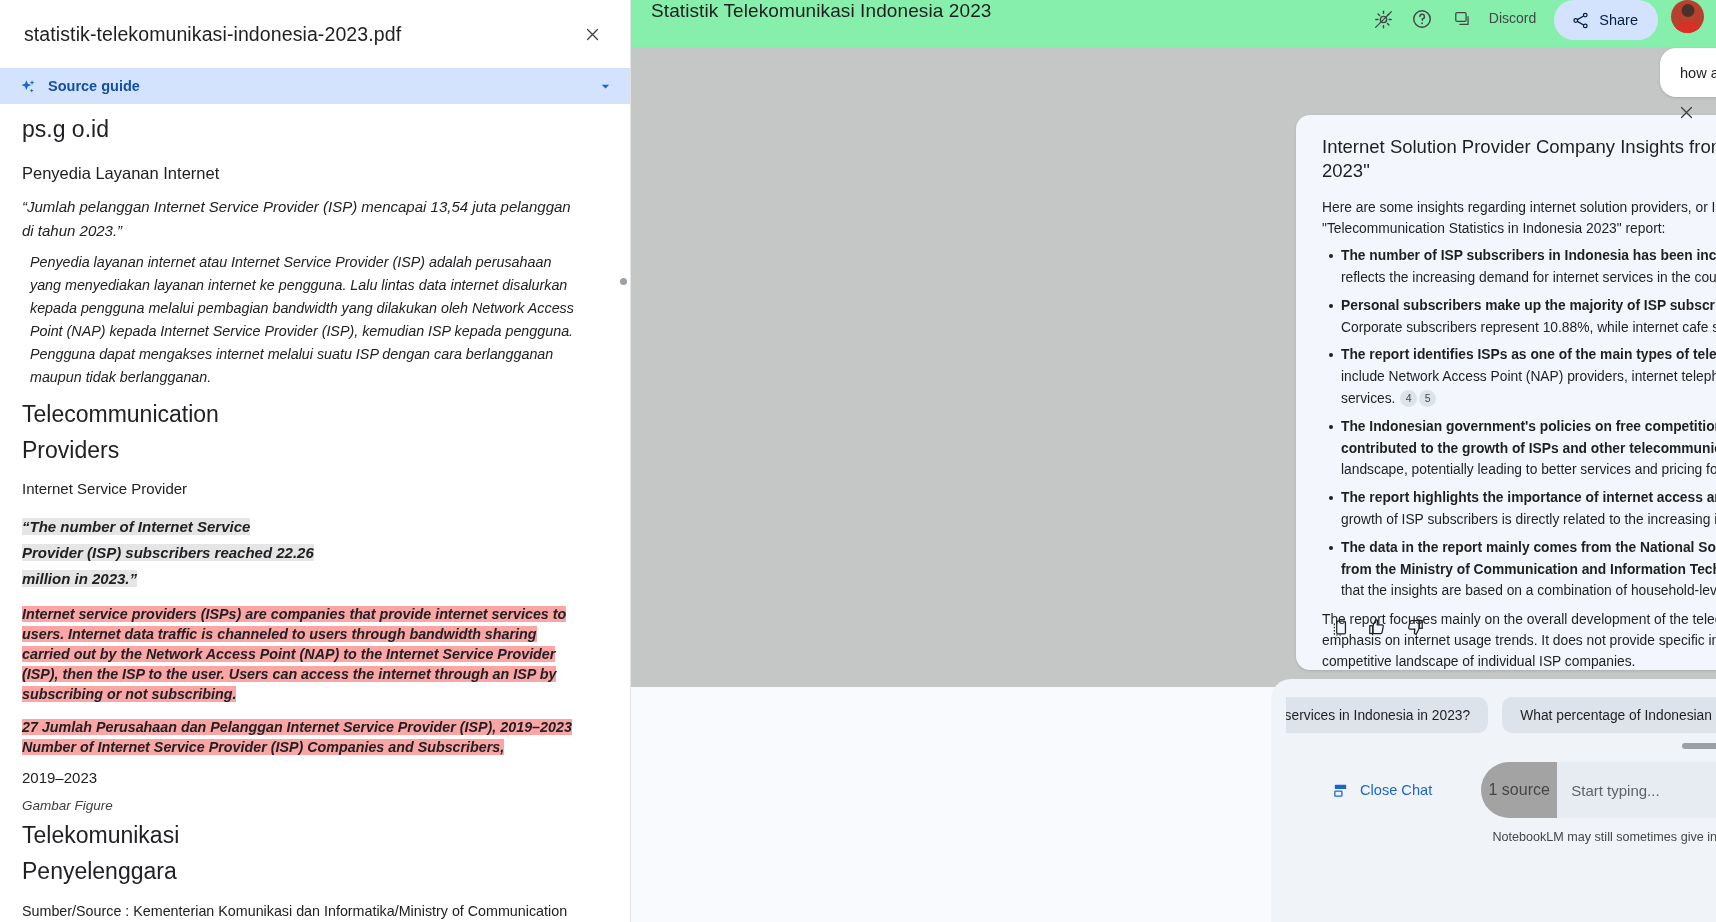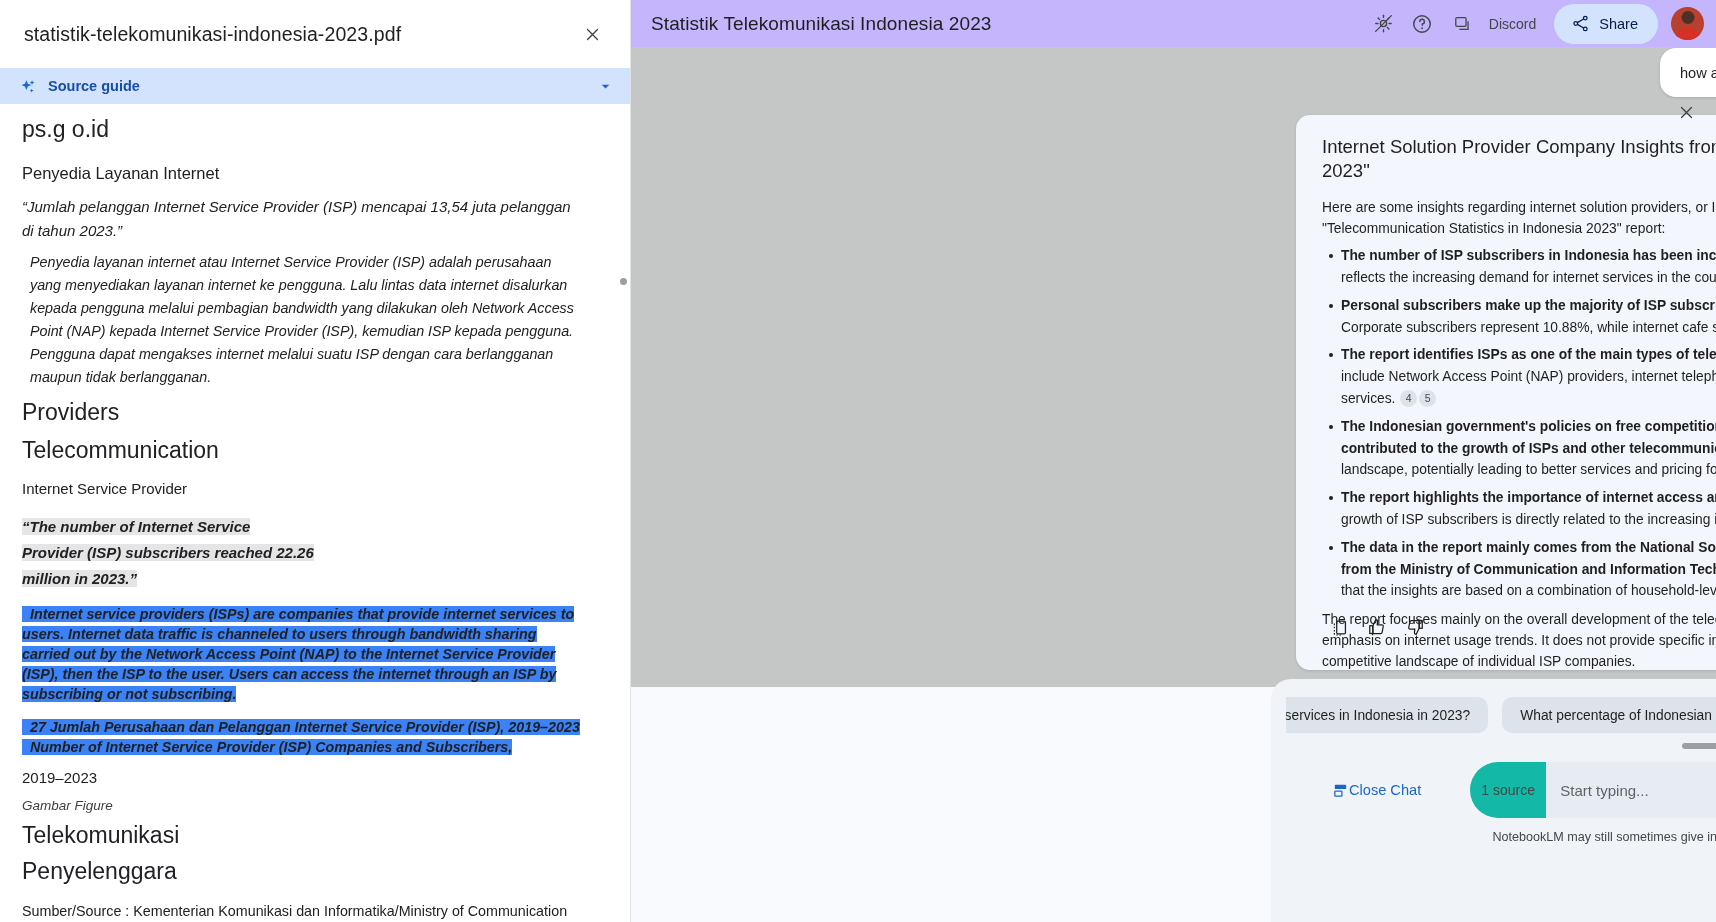--- a/index.html
+++ b/index.html
@@ -73,21 +73,21 @@
     font-style: italic; margin: 8px 0 0 8px;
   }
   .d-plain { font-size: 15px; color: #202124; line-height: 1.55; margin: 13px 0 0 0; }
   .d-gambar { font-size: 13.5px; color: #3c4043; font-style: italic; margin: 9px 0 0 0; }
   .d-source { font-size: 14.3px; color: #202124; line-height: 1.5; margin: 16px 0 0 0; }
   .hl-block {
     font-size: 14.3px; font-weight: 700; font-style: italic;
     color: #202124; line-height: 1.4;
     margin: 12px 0 0 0;
   }
-  .hl-block span { background: #3b82f6; padding-left: 8px; }
+  .hl-block span { background: #fca5a5; }
   .quote-hl-wrap { margin: 14px 0 0 0; line-height: 1.63; }
   .quote-hl-wrap span {
     background: #e5e5e5; font-weight: 700; font-style: italic;
     font-size: 15px; color: #202124;
   }
 
   .drag-dot {
     position: absolute;
     left: 620px; top: 278px;
     width: 7px; height: 7px;
@@ -102,23 +102,23 @@
   
   .right-panel {
     position: relative;
     width: 1085px; height: 922px;
     background: #f8fafd;
     flex: 0 0 1085px;
     overflow: hidden;
   }
   .nb-header {
     height: 47px;
-    display: flex; align-items: center;
+    display: flex; align-items: flex-start;
     padding: 0 12px 0 20px;
-    background: #c4b5fd;
+    background: #86efac;
     position: relative; z-index: 40;
   }
   .nb-title {
     font-size: 19px; color: #1f1f1f; flex: 1;
     letter-spacing: .1px;
   }
   .hdr-icon-btn {
     width: 38px; height: 38px; border-radius: 50%;
     display: flex; align-items: center; justify-content: center;
     color: #444746; cursor: pointer;
@@ -268,37 +268,37 @@
     width: 495px; height: 6px;
     background: #9aa0a6; border-radius: 3px; cursor: pointer;
   }
 
   .input-row {
     position: absolute; left: 0; right: 0; top: 80px;
     height: 62px;
     display: flex; align-items: center;
   }
   .close-chat-btn {
-    display: flex; align-items: center; 
+    display: flex; align-items: center; gap: 11px;
     color: #1b66c9; font-size: 14.6px; font-weight: 500;
     cursor: pointer; margin-left: 61px;
     height: 40px;
   }
   .query-box {
     margin-left: 49px;
     display: flex; align-items: center;
     width: 483px; height: 56px;
     border-radius: 28px; background: #e7ecf3;
     overflow: hidden;
   }
   .src-count {
     width: 76px; flex: 0 0 76px;
     display: flex; align-items: center; justify-content: center;
-    font-size: 14px; color: #444746;
-    background: #14b8a6; height: 56px;
+    font-size: 16px; color: #444746;
+    background: #a3a3a3; height: 56px;
     cursor: pointer;
   }
   .query-input {
     flex: 1; border: none; outline: none; background: transparent;
     font-family: "Liberation Sans", sans-serif;
     font-size: 15px; color: #5f6368; padding: 0 14px;
     height: 56px;
   }
   .query-input::placeholder { color: #5f6368; }
   .disclaimer {
@@ -336,22 +336,22 @@
             <path d="M6 9 L12 15 L18 9 Z" fill="#1b66c9"></path>
           </svg>
       </span>
     </div>
 
     <div class="doc-body">
       <div class="pre-line">ps.g o.id</div>
       <div class="d-sub">Penyedia Layanan Internet</div>
       <div class="d-quote">“Jumlah pelanggan Internet Service Provider (ISP) mencapai 13,54 juta pelanggan di tahun 2023.”</div>
       <div class="d-italic">Penyedia layanan internet atau Internet Service Provider (ISP) adalah perusahaan yang menyediakan layanan internet ke pengguna. Lalu lintas data internet disalurkan kepada pengguna melalui pembagian bandwidth yang dilakukan oleh Network Access Point (NAP) kepada Internet Service Provider (ISP), kemudian ISP kepada pengguna. Pengguna dapat mengakses internet melalui suatu ISP dengan cara berlangganan maupun tidak berlangganan.</div>
+      <div class="d-h1" style="margin-top:10px">Telecommunication</div>
       <div class="d-h1" style="margin-top:8px">Providers</div>
-      <div class="d-h1" style="margin-top:10px">Telecommunication</div>
       <div class="d-plain">Internet Service Provider</div>
 
       <div class="quote-hl-wrap">
         <span>“The number of Internet Service</span><br>
         <span>Provider (ISP) subscribers reached 22.26</span><br>
         <span>million in 2023.”</span>
       </div>
 
       <div class="hl-block">
         <span>Internet service providers (ISPs) are companies that provide internet services to users. Internet data traffic is channeled to users through bandwidth sharing carried out by the Network Access Point (NAP) to the Internet Service Provider (ISP), then the ISP to the user. Users can access the internet through an ISP by subscribing or not subscribing.</span>

